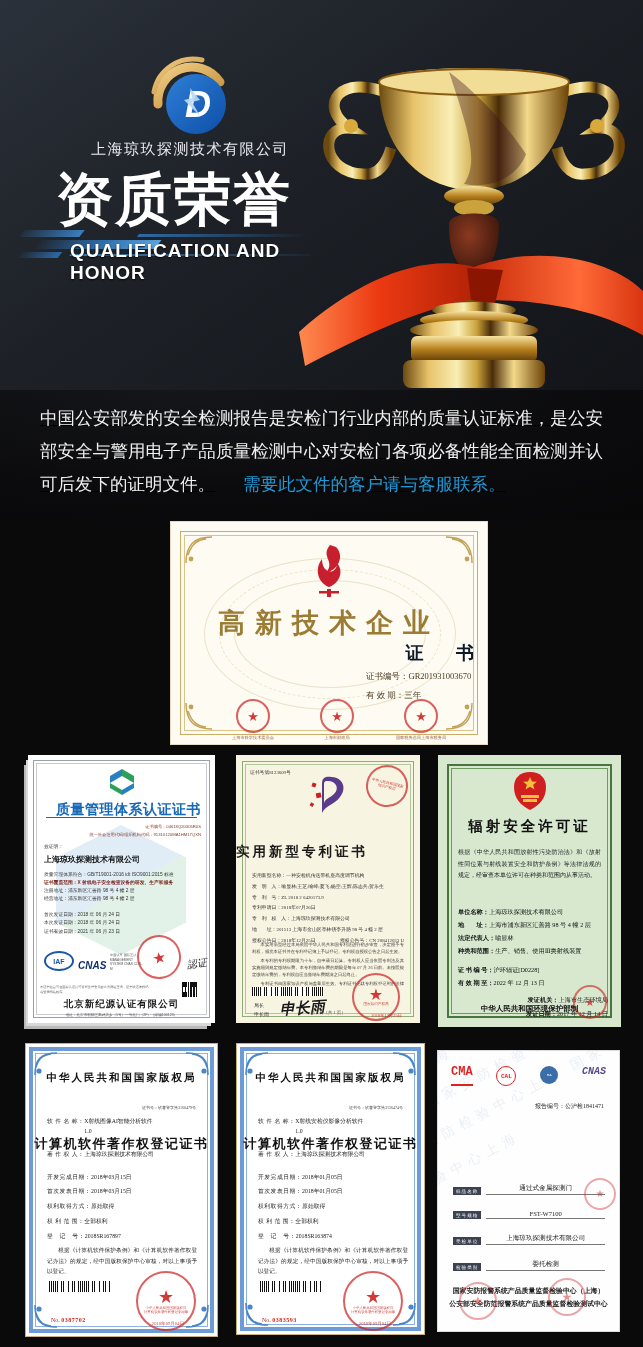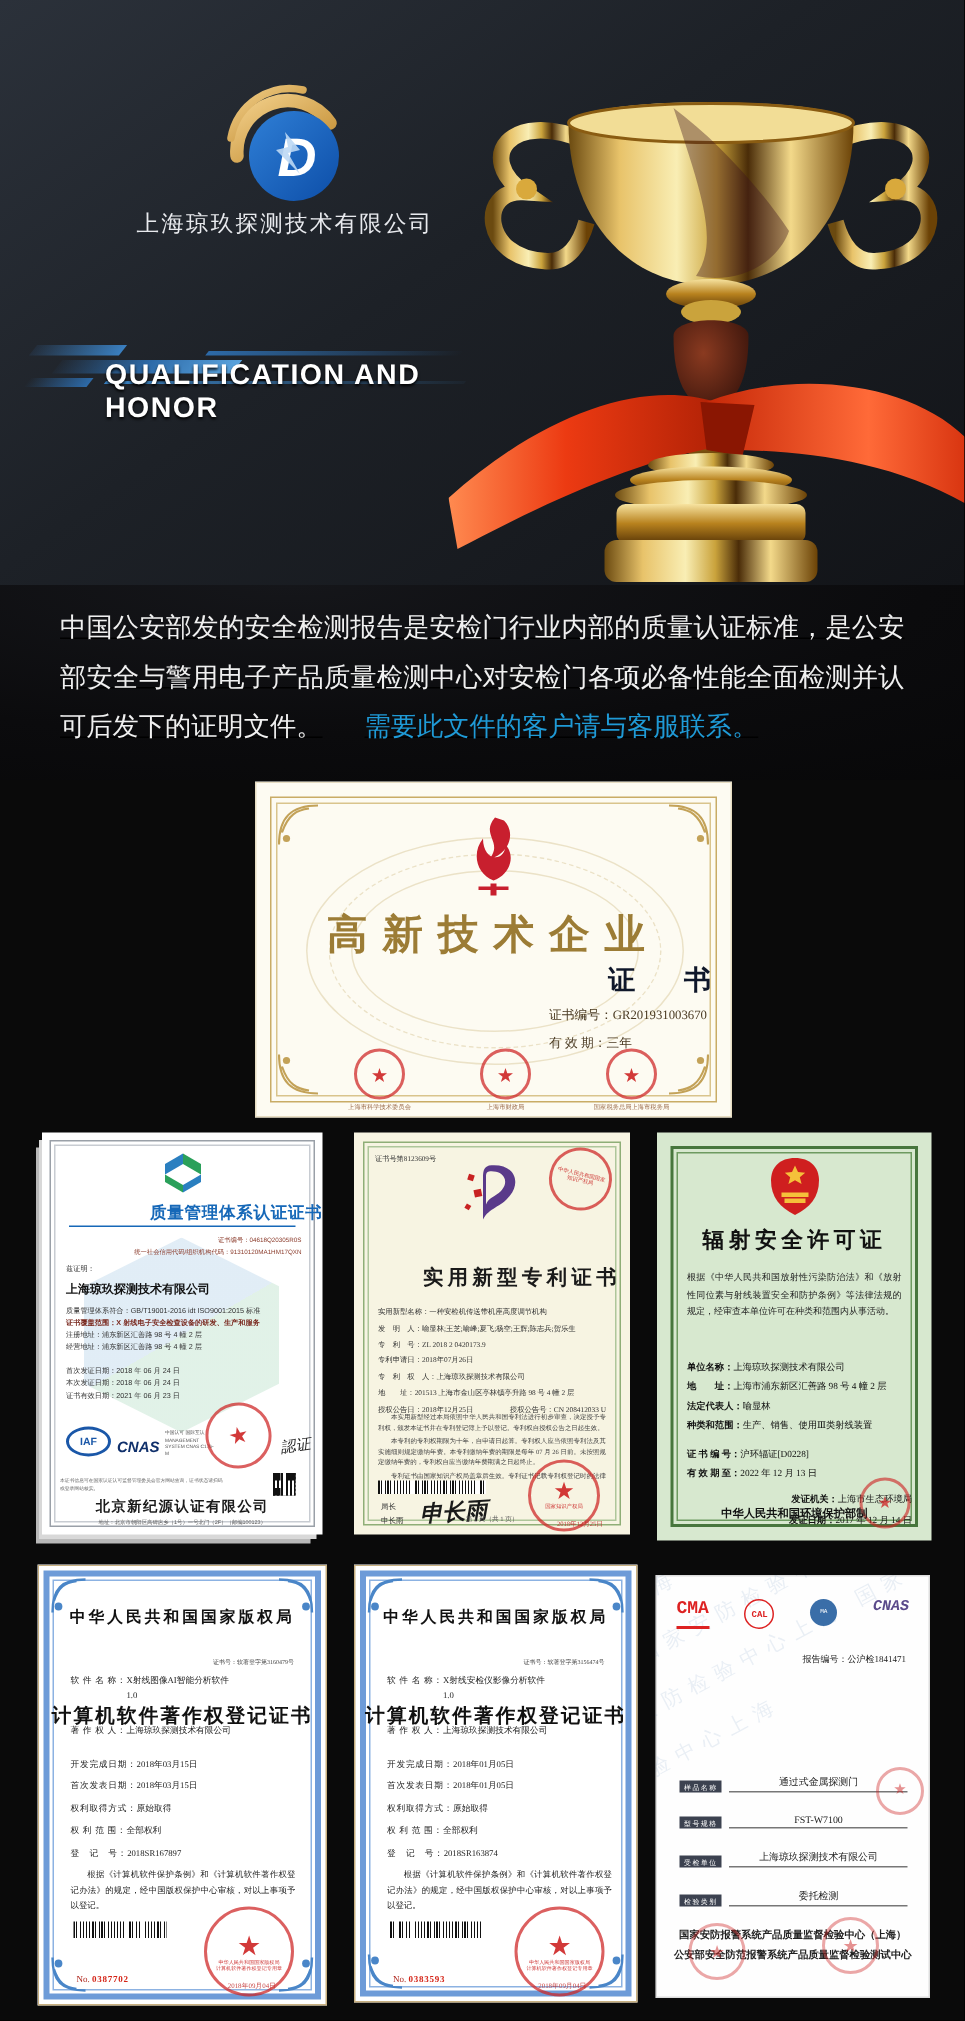--- a/index.html
+++ b/index.html
@@ -67,22 +67,22 @@
   .ht-cap{font-size:4.2px;color:#9a6a4a;margin-top:2px;white-space:nowrap;}
   
   .quality{left:28px;top:755px;width:187px;height:268px;background:#fff;
            box-shadow:-3px 4px 0 -1px #d8d8d8,-6px 8px 0 -2px #b9b9b9;}
   .q-frame{position:absolute;inset:5px;border:1px solid #9aa0a8;}
   .q-frame::after{content:"";position:absolute;inset:2px;border:1px solid #c8ccd2;}
   .q-watermark{position:absolute;left:28px;top:70px;width:130px;height:130px;opacity:.14;
      background:linear-gradient(150deg,#2a7fc0 0 50%,#2aa05a 50% 100%);
      clip-path:polygon(50% 0,100% 25%,100% 75%,50% 100%,0 75%,0 25%);}
   .q-logo{position:absolute;left:50%;top:12px;transform:translateX(-50%);}
-  .q-title{position:absolute;left:0;top:46px;width:100%;text-align:right;color:#1668b8;
-           font-size:11px;font-weight:bold;letter-spacing:.5px;}
+  .q-title{position:absolute;left:0;top:46px;width:100%;text-align:left;color:#1668b8;
+           font-size:14px;font-weight:bold;letter-spacing:.5px;padding-left:28px;}
   .q-rule{position:absolute;left:18px;top:62px;width:151px;border-top:1px solid #1668b8;}
   .q-meta{position:absolute;right:14px;top:68px;text-align:right;color:#8a3a2a;font-size:4.2px;line-height:1.8;}
   .q-body{position:absolute;left:16px;top:88px;width:155px;color:#333;font-size:4.8px;line-height:1.7;}
   .q-company{font-size:8px;font-weight:bold;color:#111;margin:2px 0 4px;}
   .q-scope{color:#7a2a20;font-weight:bold;}
   .q-dates{margin-top:8px;}
   .iaf{position:absolute;left:16px;bottom:52px;width:26px;height:16px;border:2px solid #1a57a8;
        border-radius:50%;color:#1a57a8;font-weight:bold;font-size:7px;display:flex;align-items:center;justify-content:center;}
   .cnas{position:absolute;left:50px;bottom:52px;color:#10306b;font-style:italic;font-weight:bold;font-size:10px;}
   .cnas-side{position:absolute;left:82px;bottom:52px;width:34px;color:#555;font-size:3.2px;line-height:1.4;}
@@ -93,22 +93,22 @@
   .q-issuer{position:absolute;left:0;bottom:12px;width:100%;text-align:center;color:#1a1a1a;
             font-weight:bold;font-size:9.5px;letter-spacing:1px;}
   .q-iaddr{position:absolute;left:0;bottom:6px;width:100%;text-align:center;color:#555;font-size:3.6px;}
   
   .patent{left:236px;top:755px;width:184px;height:268px;background:#f7f4e2;}
   .p-frame{position:absolute;inset:6px;border:1.5px solid #8fae77;}
   .p-frame::after{content:"";position:absolute;inset:2px;border:1px solid #aec69a;}
   .p-certno{position:absolute;left:14px;top:14px;font-size:4.8px;color:#333;}
   .p-logo{position:absolute;left:50%;top:18px;transform:translateX(-50%);}
   .p-topstamp{width:34px;height:34px;right:12px;top:10px;font-size:3.6px;padding:2px;transform:rotate(14deg);}
-  .p-title{position:absolute;left:0;top:88px;width:100%;text-align:center;color:#1a1a1a;
-           font-size:13.5px;font-weight:bold;letter-spacing:3px;padding-left:20px;}
+  .p-title{position:absolute;left:0;top:88px;width:100%;text-align:left;color:#1a1a1a;
+           font-size:13.5px;font-weight:bold;letter-spacing:3px;}
   .p-fields{position:absolute;left:16px;top:116px;width:152px;color:#333;font-size:4.9px;line-height:2.2;}
   .p-grant{display:flex;justify-content:space-between;}
   .p-body{position:absolute;left:16px;top:186px;width:152px;color:#444;font-size:4.3px;line-height:1.65;text-align:justify;}
   .p-body p{margin:0 0 2px;text-indent:2em;}
   .p-barcode{position:absolute;left:16px;top:232px;width:72px;}
   .p-dir{position:absolute;left:18px;top:246px;font-size:5px;color:#333;line-height:1.8;}
   .p-sig{position:absolute;left:44px;top:244px;font-size:15px;font-style:italic;font-weight:bold;color:#1a1a1a;transform:rotate(-4deg);}
   .p-stamp{width:44px;height:44px;right:20px;top:218px;font-size:16px;}
   .p-sdate{position:absolute;right:18px;top:258px;font-size:4.4px;color:rgba(190,40,40,.9);}
   .p-page{position:absolute;left:0;bottom:8px;width:100%;text-align:center;font-size:4.4px;color:#555;}
@@ -251,20 +251,21 @@
         </linearGradient>
       </defs>
       <path d="M30,52 A34,34 0 0 1 92,30" fill="none" stroke="url(#lg)" stroke-width="9" stroke-linecap="round"></path>
       <path d="M26,40 A40,40 0 0 1 74,8" fill="none" stroke="url(#lg)" stroke-width="5" stroke-linecap="round"></path>
       <circle cx="68" cy="52" r="30" fill="url(#bg)"></circle>
       <text x="57" y="65" font-size="36" font-weight="bold" font-style="italic" fill="#fff" font-family="'Liberation Sans',sans-serif">D</text>
       <path d="M62,36 l10,12 l-8,2 l8,14 l-16,-16 l8,-2 z" fill="#bcd8f4" opacity=".9"></path>
     </svg>
 
     <div class="company">上海琼玖探测技术有限公司</div>
+    <h1 class="h-title">资质荣誉</h1>
     <div class="streaks">
       <i class="s1"></i>
         <i class="s2"></i>
         <i class="s3"></i>
         <i class="s4"></i>
         <i class="s5"></i>
     </div>
     <div class="subtitle">QUALIFICATION AND HONOR</div>
   </header>
 

